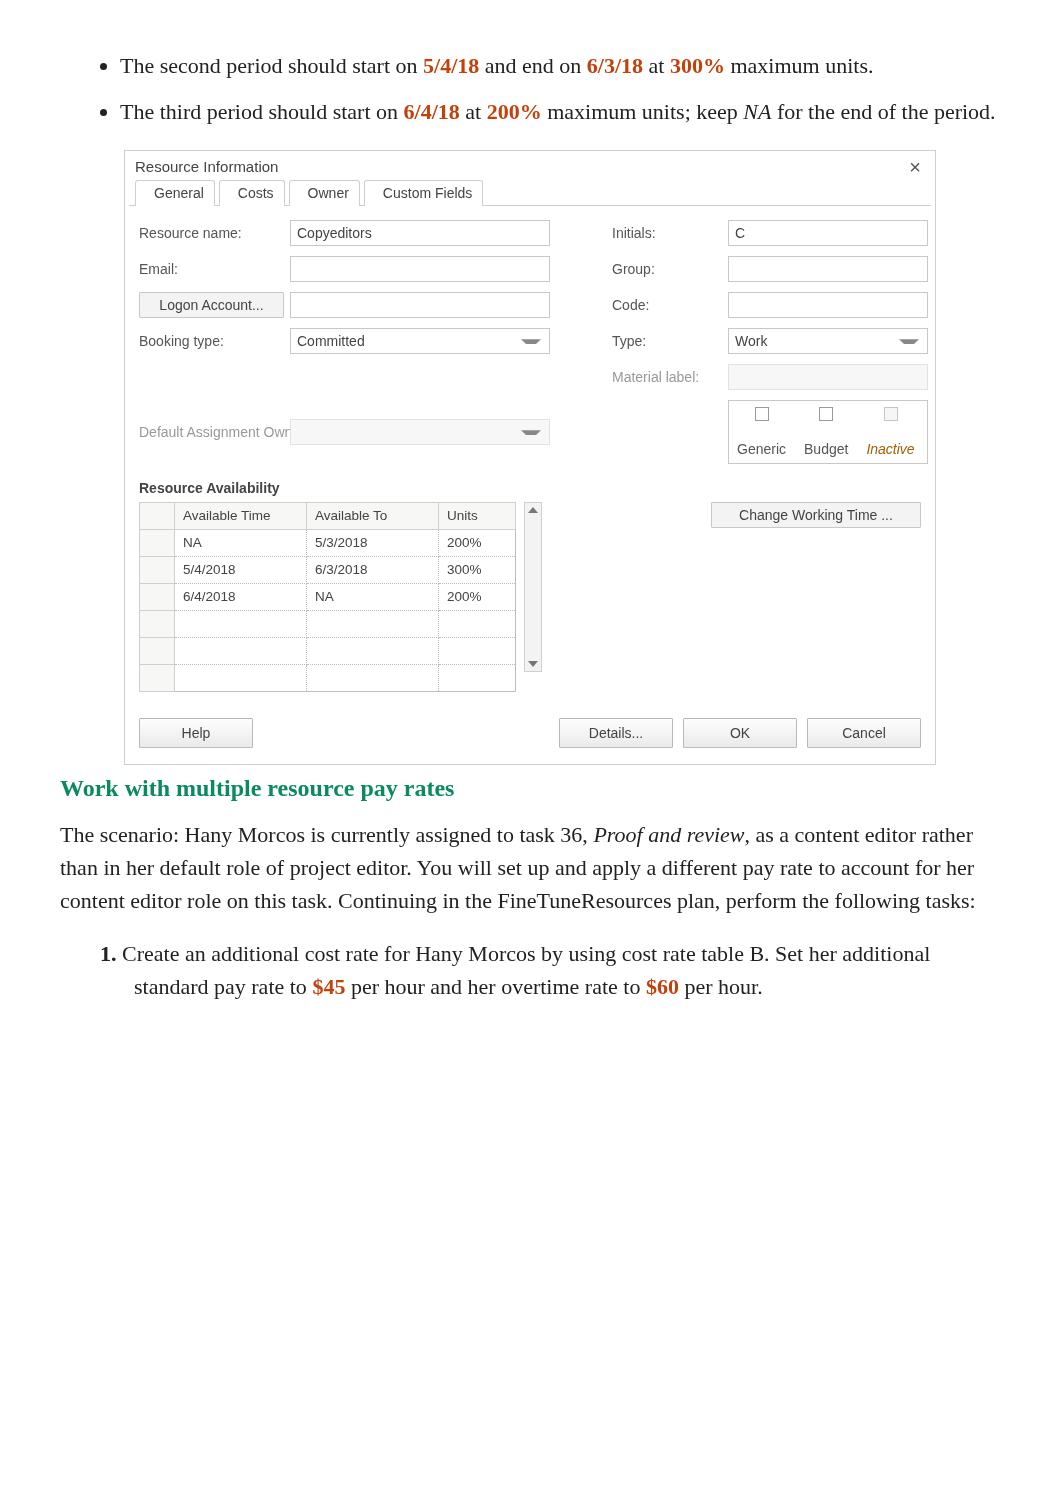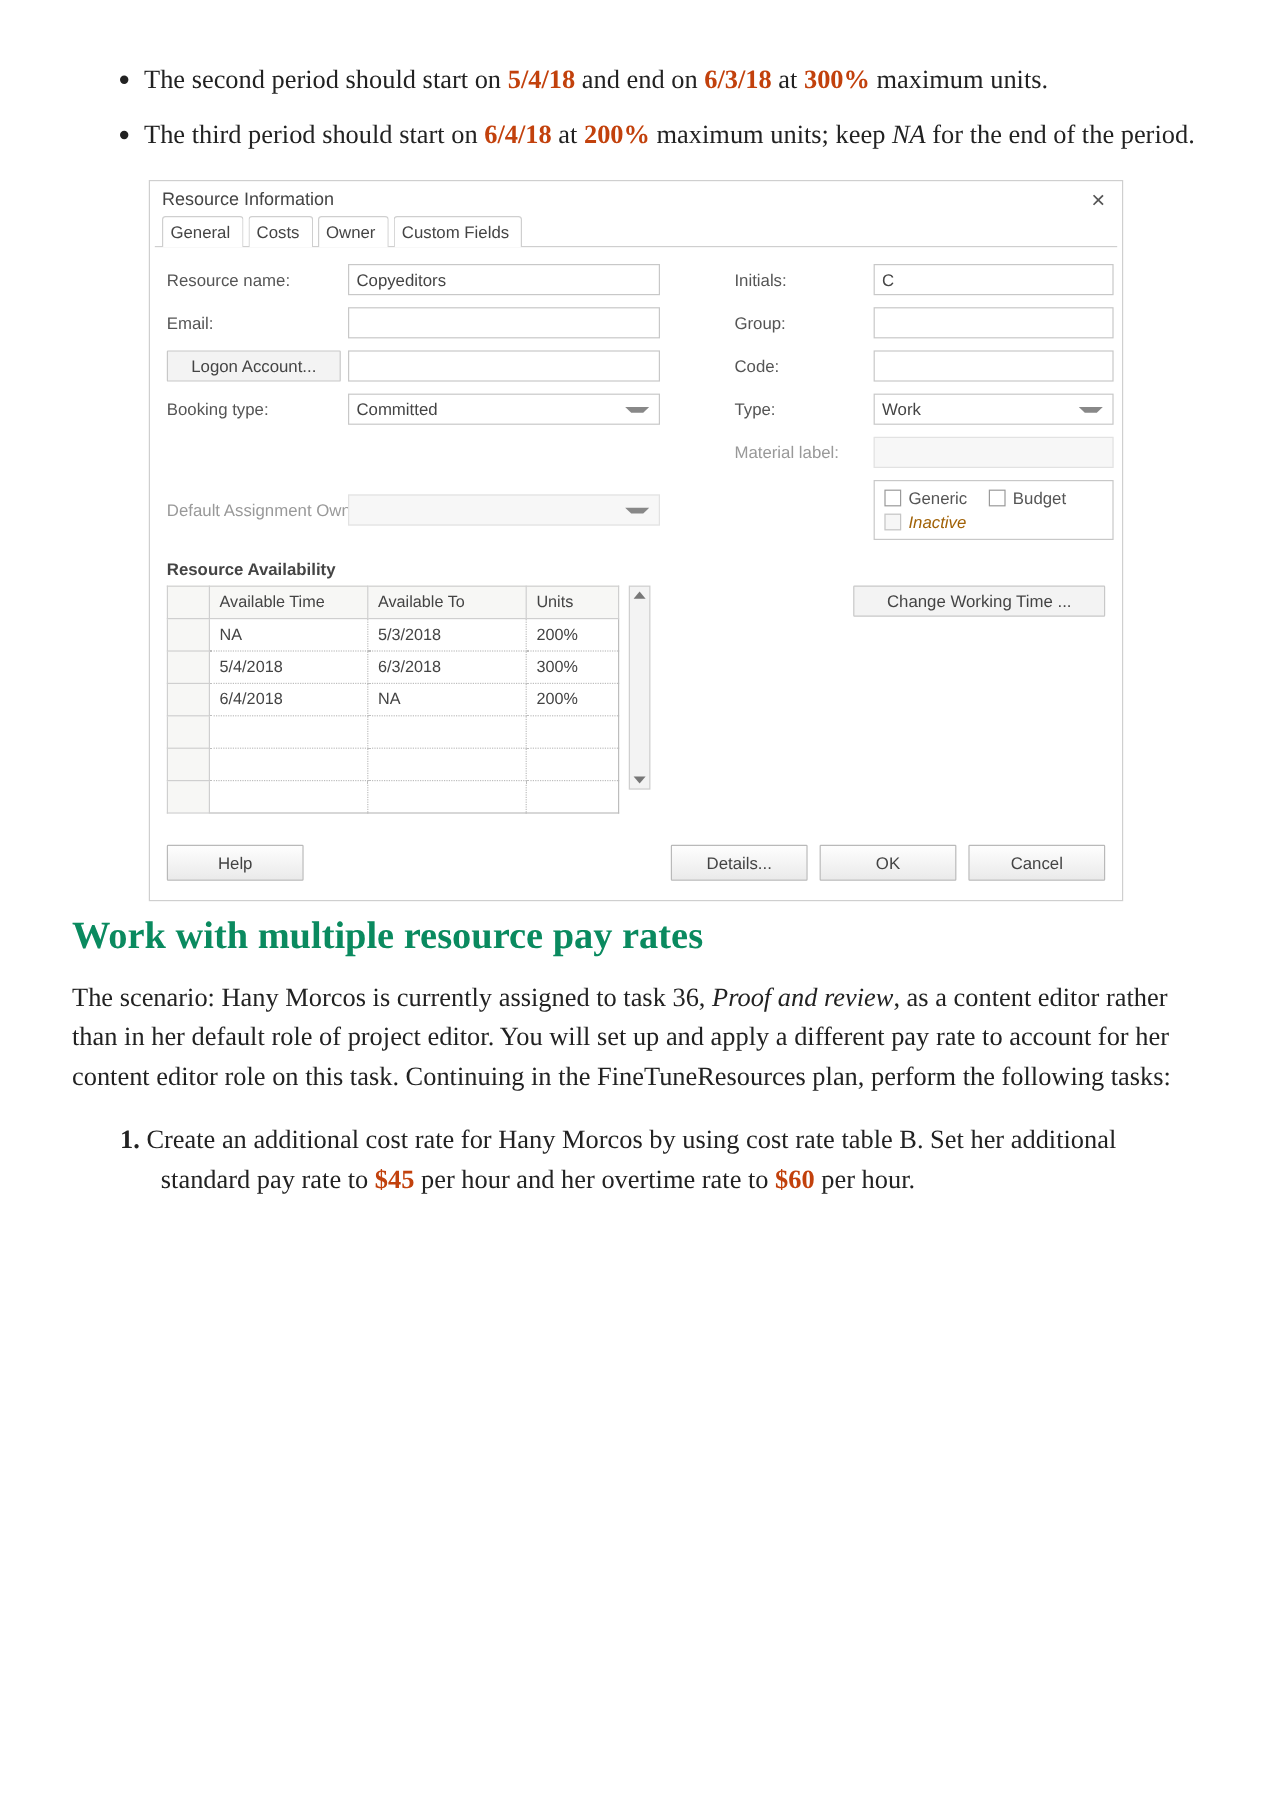--- a/index.html
+++ b/index.html
@@ -62,21 +62,21 @@
   .tabs {
     display: flex;
     align-items: flex-end;
     padding-left: 6px;
     font-size: 14px;
     gap: 4px;
     border-bottom: 1px solid #cfcfcf;
     margin: 0 4px;
   }
   .tab {
-    padding: 4px 10px 5px 6px;
+    padding: 4px 10px 5px 18px;
     border: 1px solid #cfcfcf;
     border-bottom: none;
     background: #fff;
     position: relative;
     top: 1px;
     color: #444;
     border-radius: 3px 3px 0 0;
   }
   .tab.active { background: #fff; }
   .dbody {
@@ -129,22 +129,23 @@
     flex-wrap: wrap;
     gap: 4px 18px;
     border: 1px solid #c8c8c8;
     padding: 6px 8px;
     width: 200px;
     box-sizing: border-box;
   }
   .chk {
     display: flex;
     align-items: center;
-    gap: 6px;
+    gap: 20px;
     color: #555;
+    flex-direction: column;
   }
   .chk.disabled { color: #a16207; font-style: italic; }
   .chkbox {
     width: 14px; height: 14px;
     border: 1px solid #9a9a9a;
     background: #fff;
     box-sizing: border-box;
   }
   .chk.disabled .chkbox { border-color: #c5c5c5; background: #f6f6f6; }
 
@@ -229,21 +230,21 @@
   .rightbtns { display: flex; gap: 10px; }
 
   .caption {
     text-align: center;
     font-style: italic;
     font-size: 21px;
     margin: 10px 0 24px 0;
   }
   h2.section {
     color: #0a8a5f;
-    font-size: 32px;
+    font-size: 24px;
     font-weight: bold;
     margin: 10px 0 16px 0;
     font-family: Georgia, "Times New Roman", serif;
   }
   p.body {
     font-size: 22px;
     line-height: 1.5;
     margin: 0 0 20px 0;
   }
   ol.steps {

